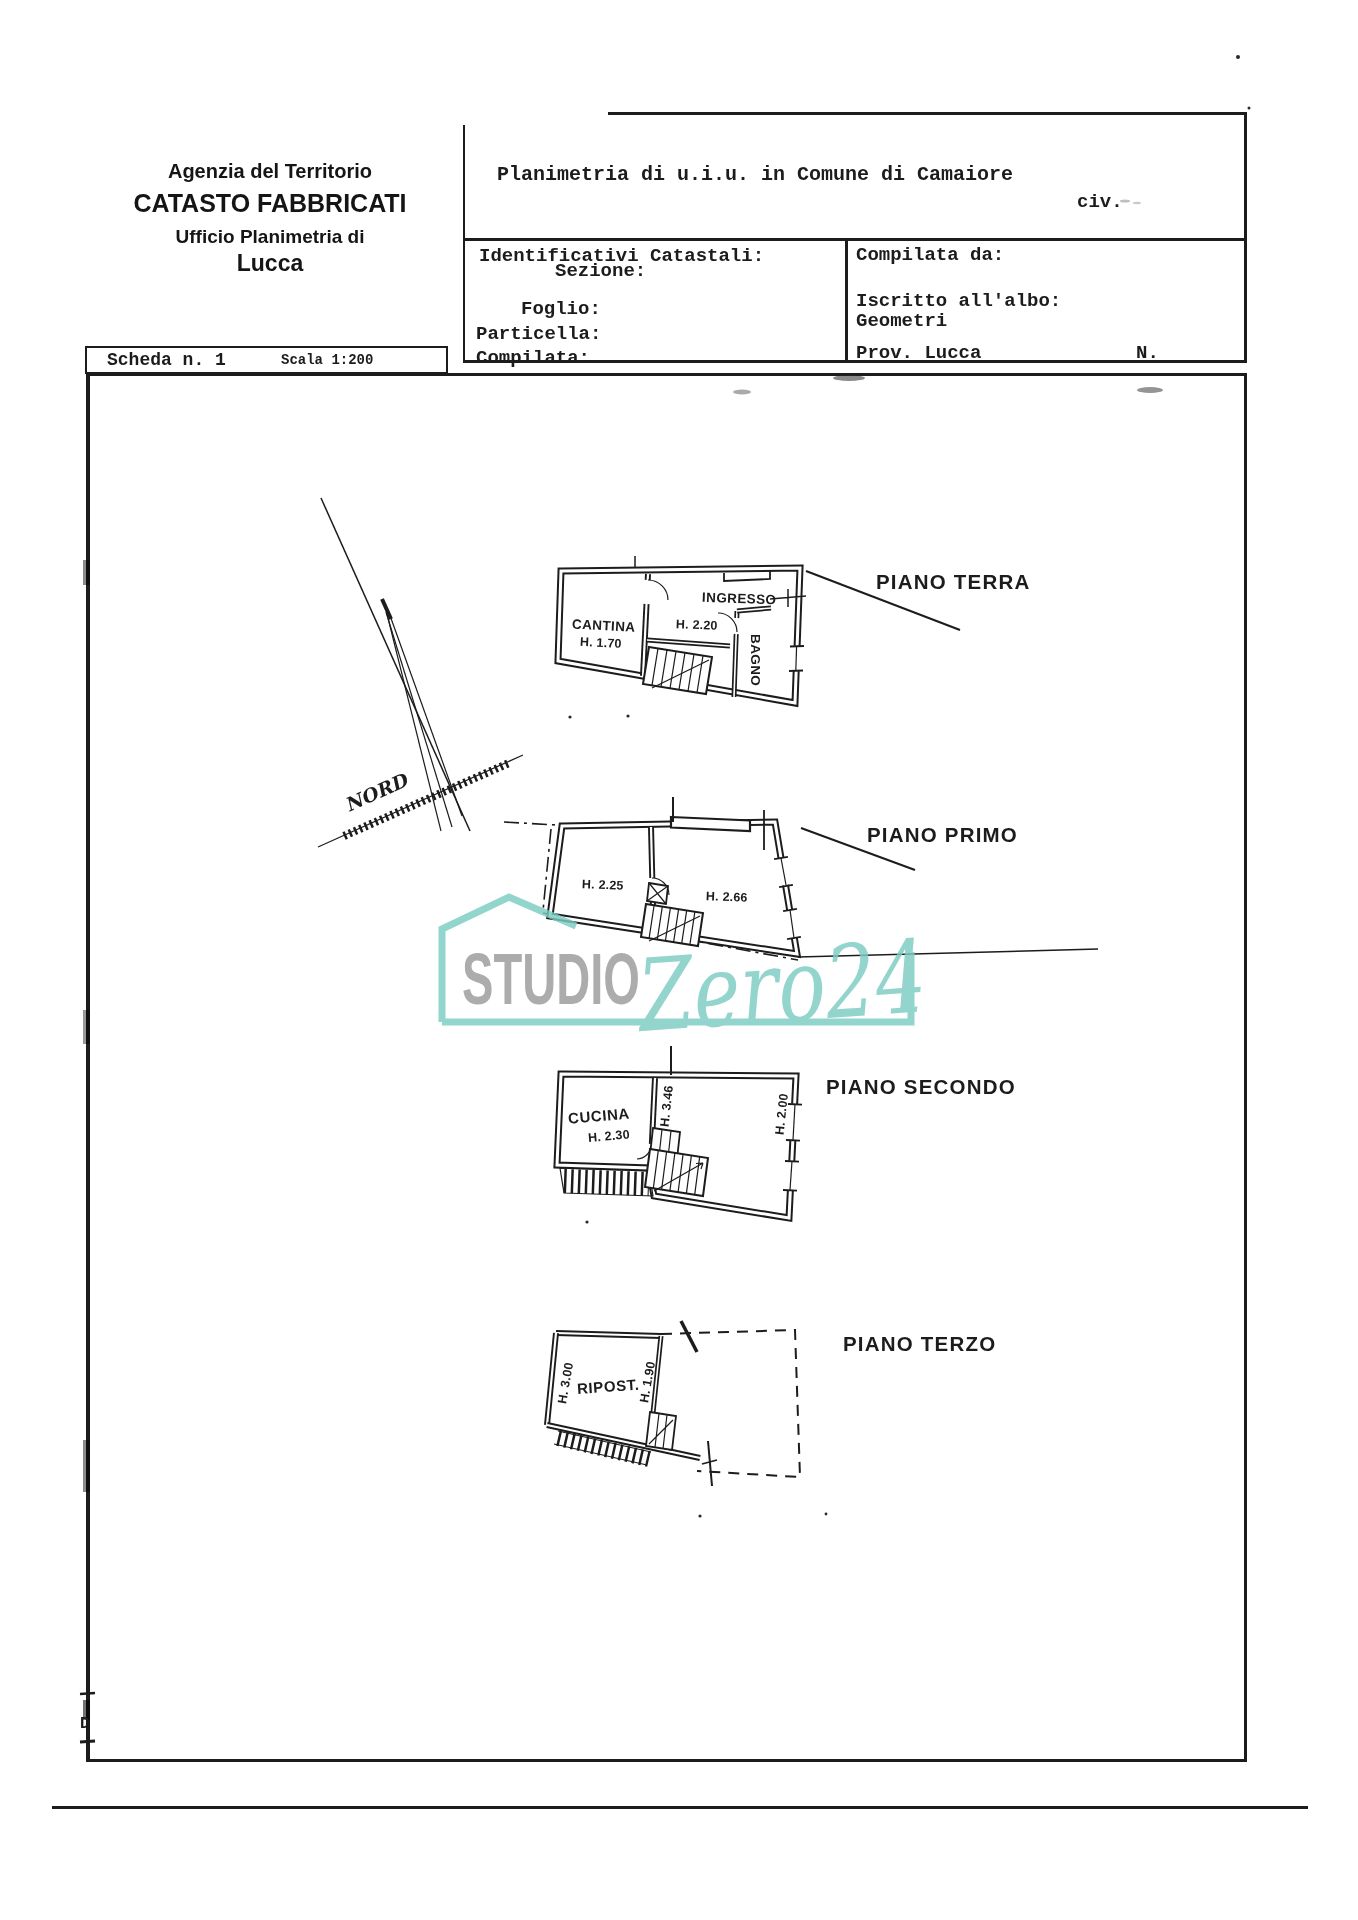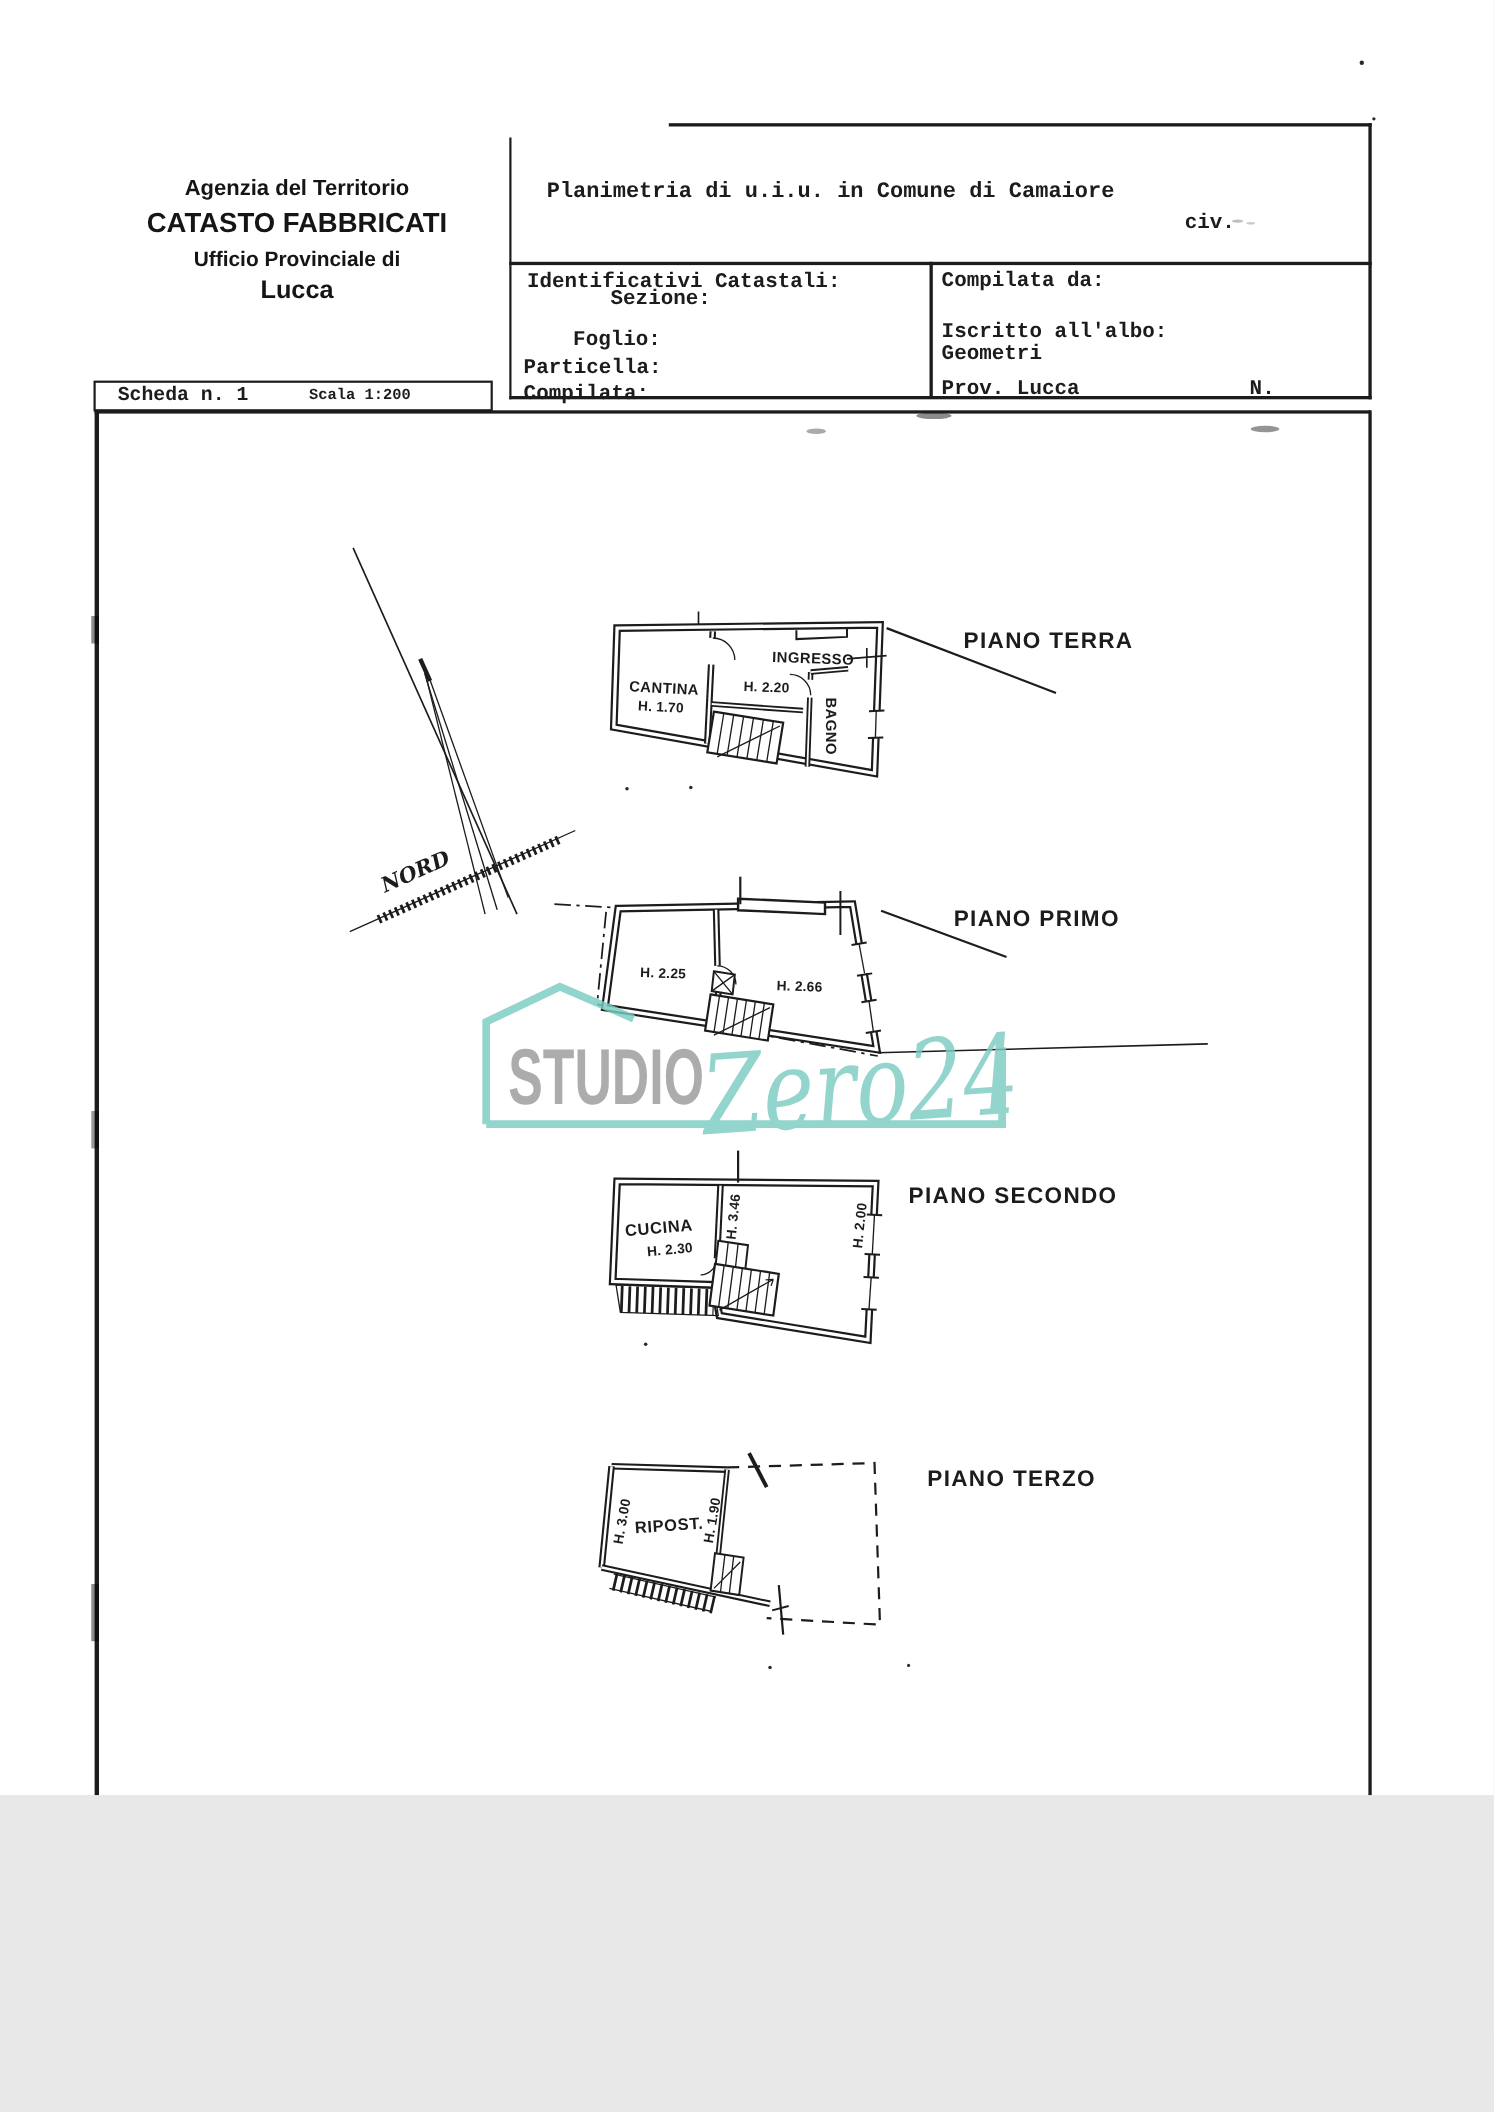--- a/index.html
+++ b/index.html
@@ -1,16 +1,16 @@
 <!DOCTYPE html>
 <html><head>
 <meta charset="utf-8">
 <style>
   html,body{margin:0;padding:0;background:#e8e8e8;}
-  #page{position:relative;width:1358px;height:1632px;background:#ffffff;overflow:hidden;
+  #page{position:relative;width:1358px;height:1920px;background:#ffffff;overflow:hidden;
         font-family:"Liberation Sans",sans-serif;color:#1c1c1c;}
   .hline,.vline{position:absolute;background:#1c1c1c;}
   .mono{position:absolute;font-family:"Liberation Mono",monospace;font-weight:700;
         font-size:19px;color:#1c1c1c;white-space:pre;}
   .agency{position:absolute;left:120px;top:160px;width:300px;text-align:center;
           font-weight:700;color:#151515;}
   .agency .l1{font-size:20px;}
   .agency .l2{font-size:25px;margin-top:6px;letter-spacing:0px;}
   .agency .l3{font-size:19px;margin-top:8px;}
   .agency .l4{font-size:23px;margin-top:2px;}
@@ -47,21 +47,21 @@
   .dashed{stroke:#1c1c1c;stroke-width:2;fill:none;stroke-dasharray:11,8;}
 </style>
 </head>
 <body>
 
 <div id="page">
 
   <div class="agency" style="top:160px;">
     <div class="l1">Agenzia del Territorio</div>
     <div class="l2">CATASTO FABBRICATI</div>
-    <div class="l3">Ufficio Provinciale di</div>
+    <div class="l3">Ufficio Planimetria di</div>
     <div class="l4">Lucca</div>
   </div>
 
   <div class="hline" style="left:608px;top:112px;width:639px;height:3px;"></div>
   <div class="vline" style="left:463px;top:125px;width:2px;height:238px;"></div>
   <div class="vline" style="left:1244px;top:112px;width:3px;height:251px;"></div>
   <div class="hline" style="left:463px;top:238px;width:784px;height:3px;"></div>
   <div class="vline" style="left:845px;top:238px;width:3px;height:124px;"></div>
   <div class="hline" style="left:463px;top:360px;width:784px;height:3px;"></div>
 

